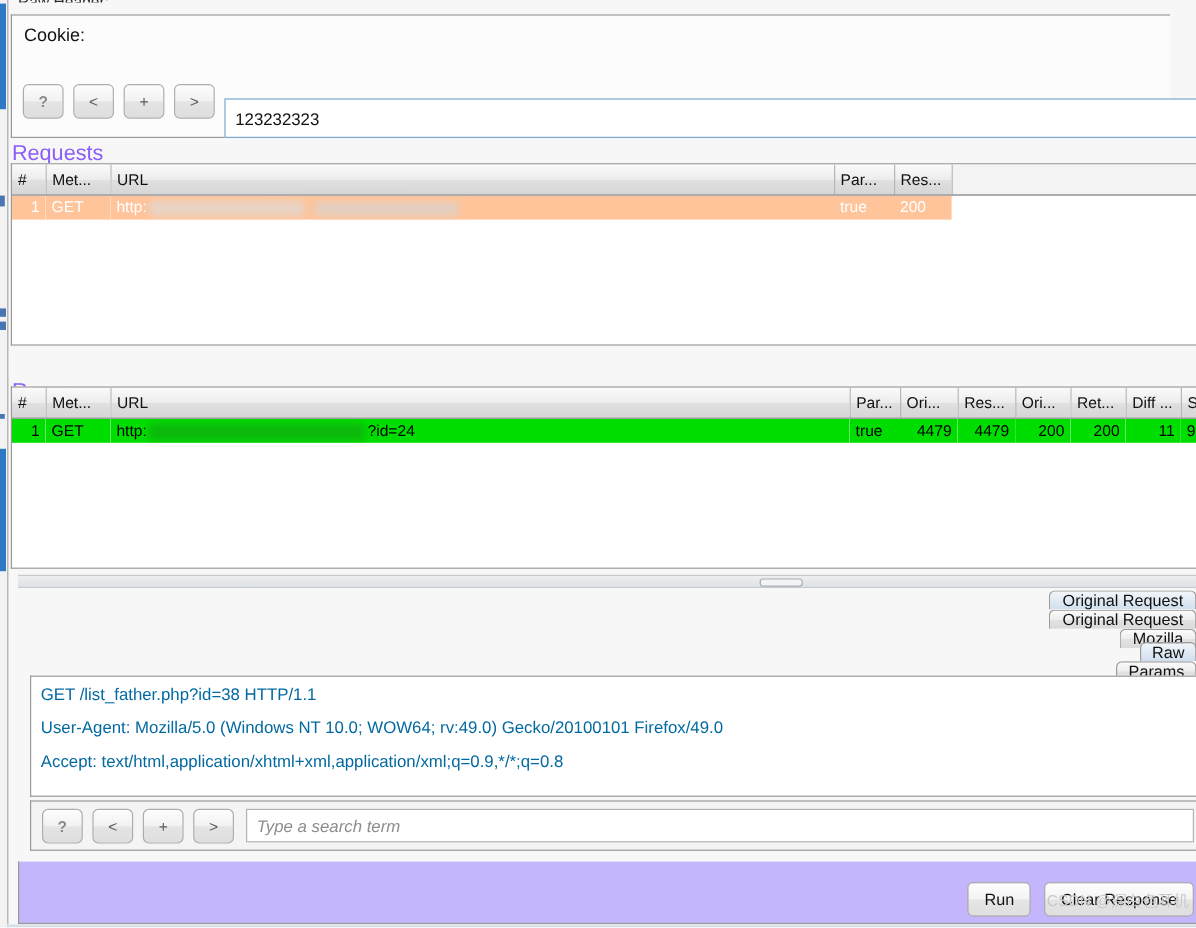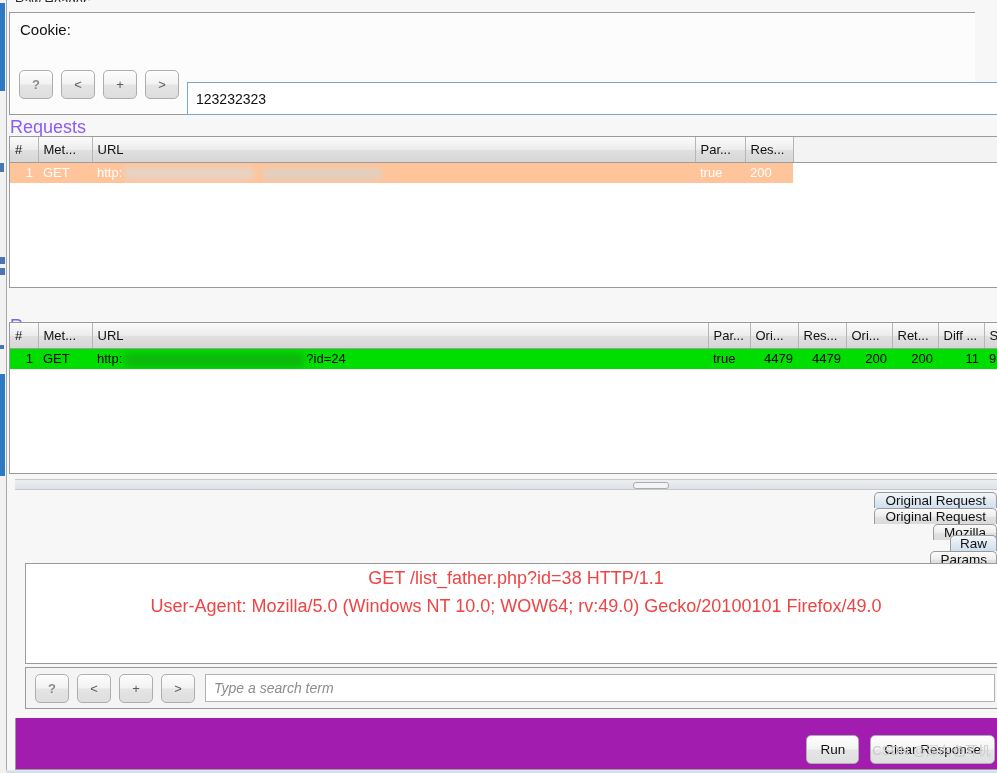--- a/index.html
+++ b/index.html
@@ -216,26 +216,25 @@
   .rawbox {
     position: absolute;
     left: 10px; top: 71px;
     width: 973px; height: 101px;
     background: #ffffff;
     border: 1px solid #9a9a9a;
     border-right: none;
     overflow: hidden;
   }
   .rawline {
-    font-size: 18px;
-    color: #ef4444;
+    font-size: 14px;
+    color: #0369a1;
     line-height: 28px;
     padding-left: 8px;
     white-space: nowrap;
-    text-align: center;
   }
 
   
   .searchbar {
     position: absolute;
     left: 10px; top: 175px;
     width: 973px; height: 42px;
     background: #f4f4f4;
     border: 1px solid #9a9a9a;
     border-right: none;
@@ -258,21 +257,21 @@
   .search-input::placeholder {
     color: #8d8d8d;
     font-style: italic;
   }
 
   
   .bottombar {
     position: absolute;
     left: 8px; top: 718px;
     width: 983px; height: 52px;
-    background: #a21caf;
+    background: #c4b5fd;
     border: 1px solid #9a9a9a;
     border-right: none;
     border-top: none;
   }
   .act-btns {
     position: absolute;
     right: 3px; top: 17px;
     display: flex; gap: 11px;
   }
   .act-btn {
@@ -434,20 +433,21 @@
       <div class="tabrow subtabrow">
         <div class="tabrow-line"></div>
         <div class="tab subtab active">Raw</div>
         <div class="tab subtab">Params</div>
         <div class="tab subtab">Headers</div>
       </div>
 
       <div class="rawbox">
         <div class="rawline">GET /list_father.php?id=38 HTTP/1.1</div>
         <div class="rawline">User-Agent: Mozilla/5.0 (Windows NT 10.0; WOW64; rv:49.0) Gecko/20100101 Firefox/49.0</div>
+        <div class="rawline">Accept: text/html,application/xhtml+xml,application/xml;q=0.9,*/*;q=0.8</div>
       </div>
 
       <div class="searchbar">
         <div class="tb-btn qmark">?</div>
         <div class="tb-btn">&lt;</div>
         <div class="tb-btn">+</div>
         <div class="tb-btn">&gt;</div>
         <input class="search-input" type="text" placeholder="Type a search term" style="">
       </div>
     </div>

